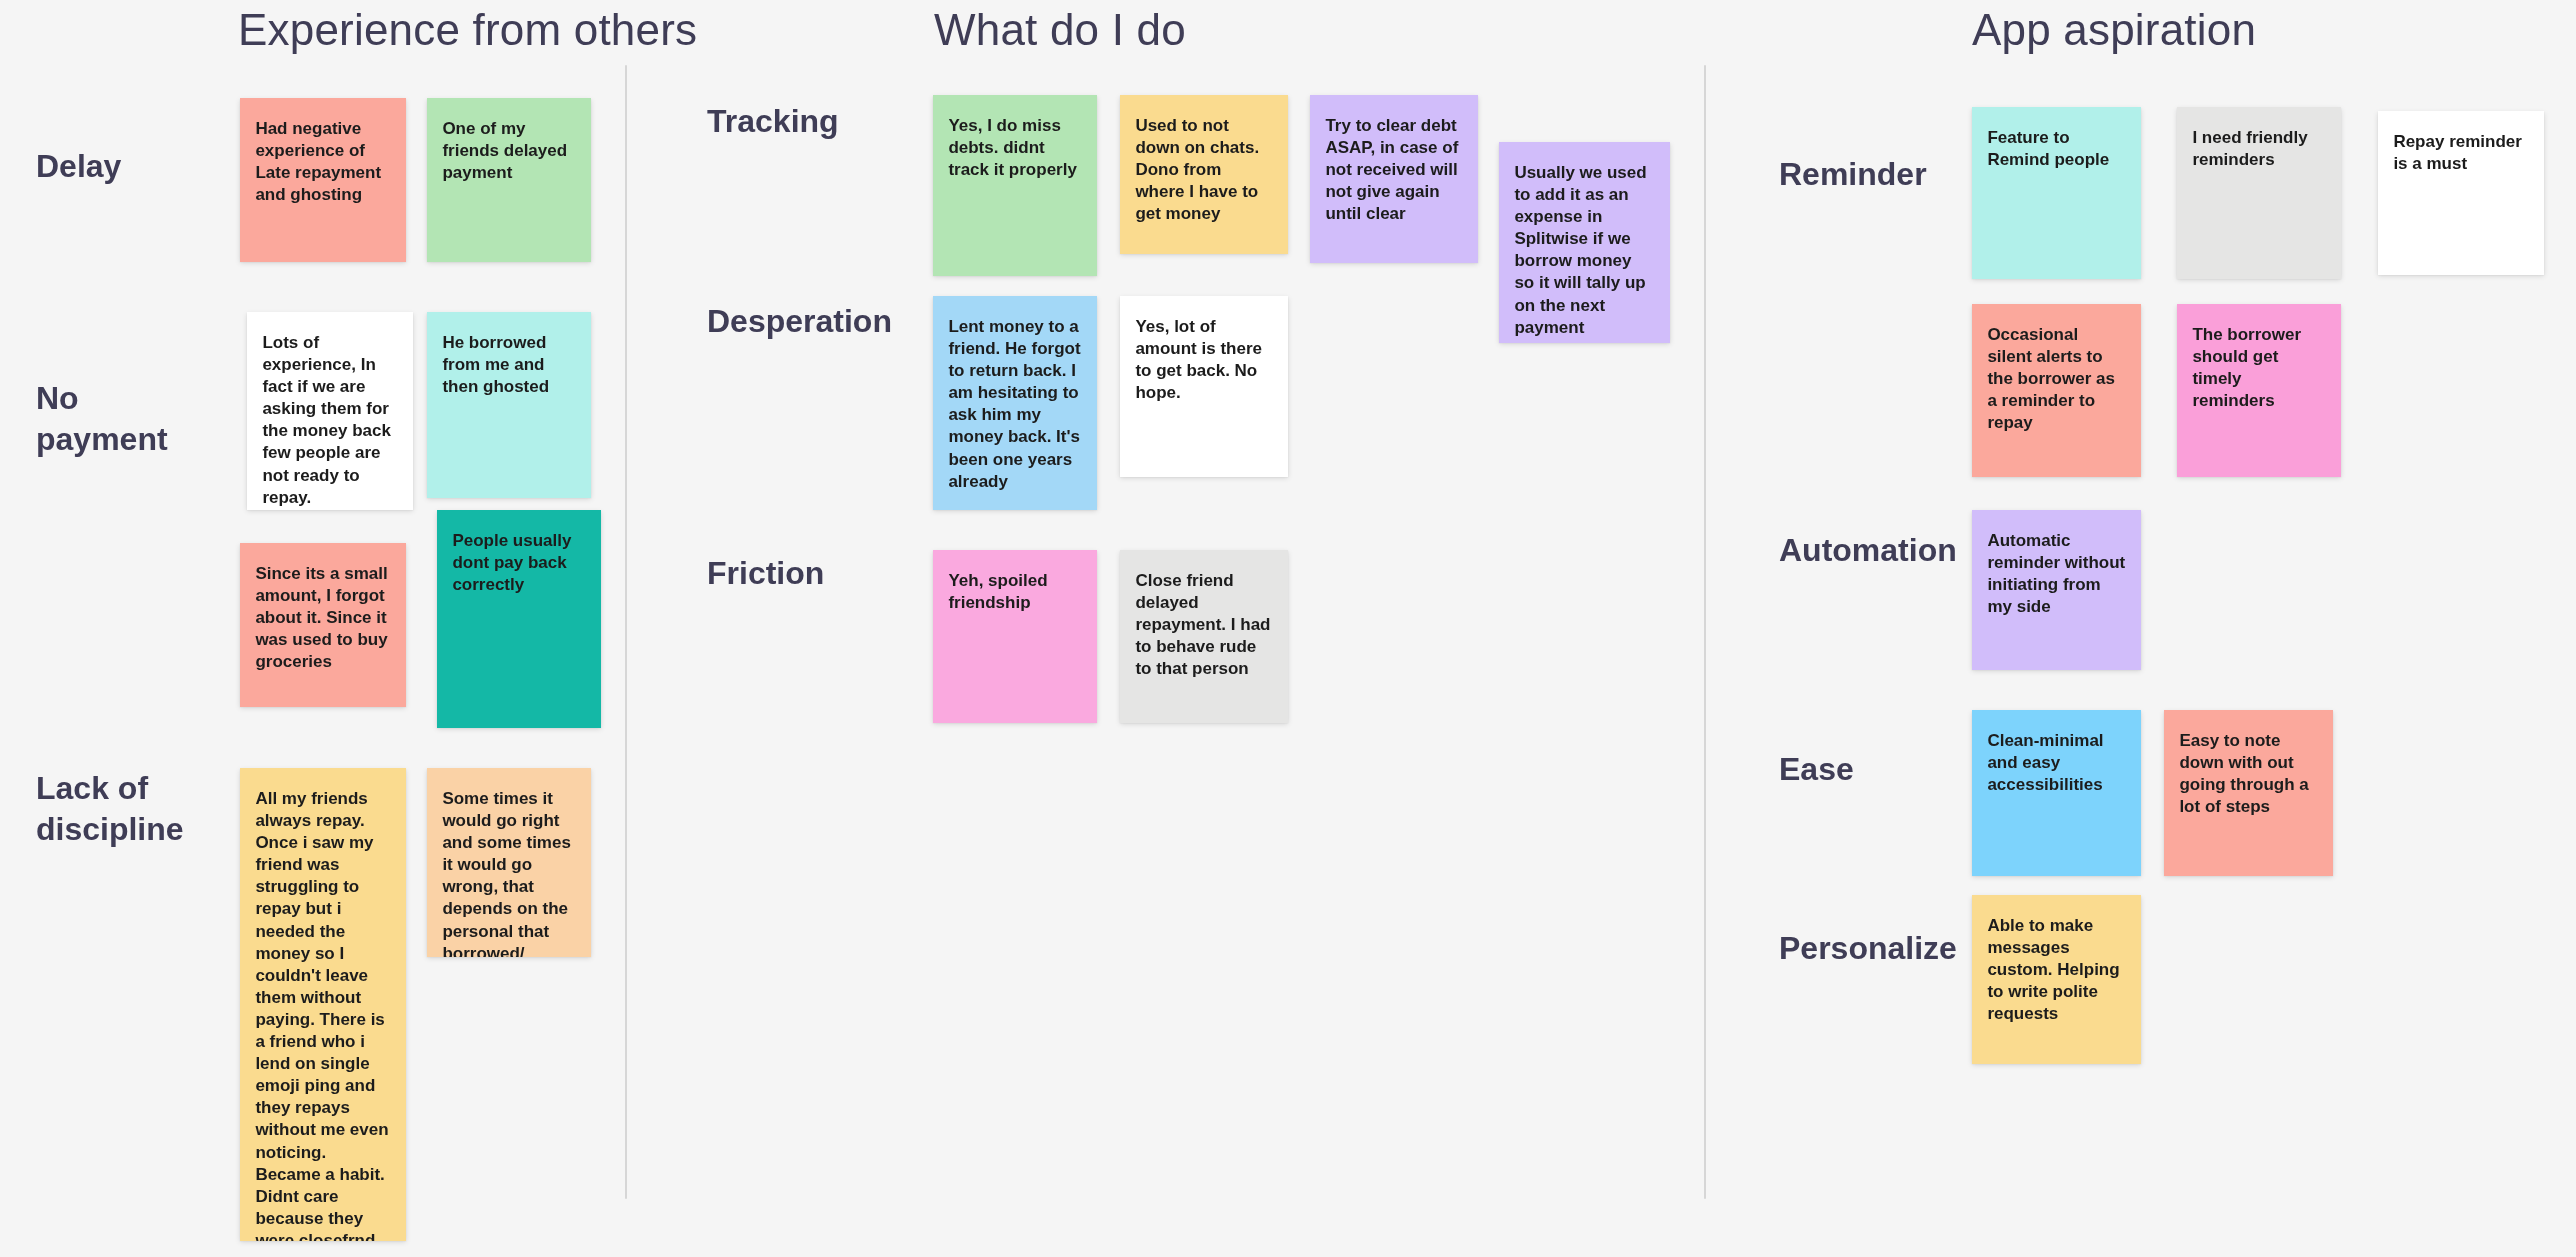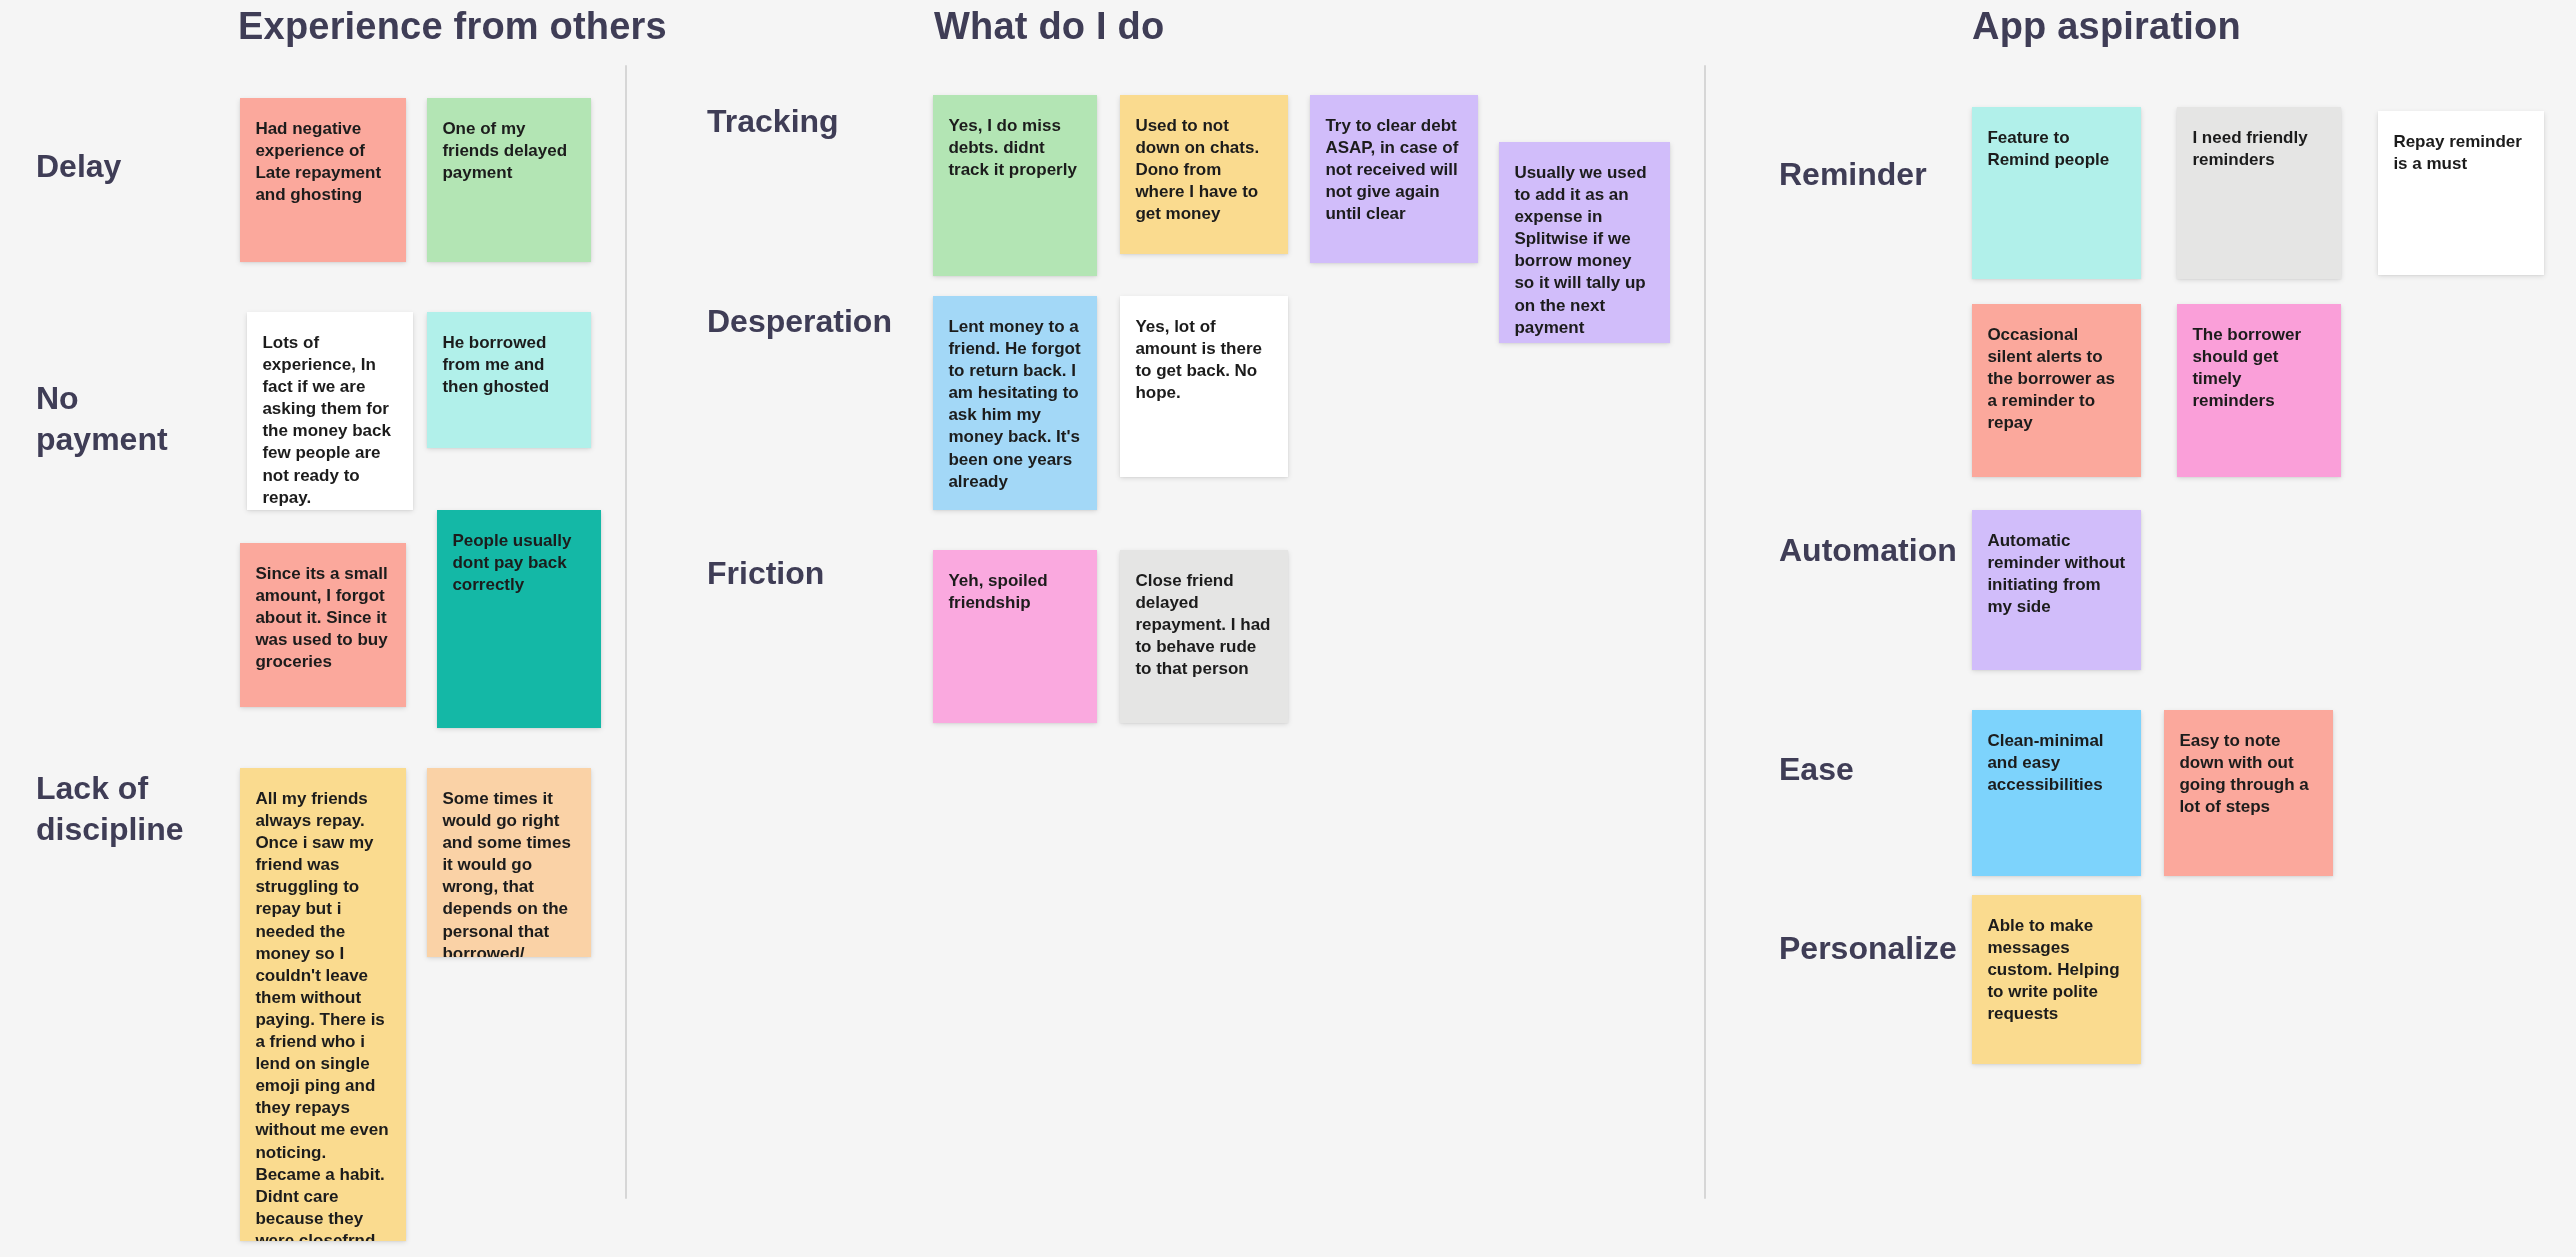--- a/index.html
+++ b/index.html
@@ -10,22 +10,22 @@
   .board {
     position: relative;
     width: 2576px;
     height: 1257px;
     overflow: hidden;
     background: var(--bg, #F5F5F5);
     font-family: "Liberation Sans", sans-serif;
   }
   .section-title {
     position: absolute;
-    font-size: 38px;
-    font-weight: 700;
+    font-size: 44px;
+    font-weight: 400;
     color: var(--heading, #3F3D56);
     letter-spacing: 0.2px;
     white-space: nowrap;
   }
   .divider {
     position: absolute;
     width: 2.3px;
     background: var(--divider, #D6D6D6);
     border-radius: 1.5px;
   }
@@ -71,21 +71,21 @@
       <div class="row-label" style="left: 707px; top: 553px; width: 223px;">Friction</div>
       <div class="row-label" style="left: 1779px; top: 154px; width: 223px;">Reminder</div>
       <div class="row-label" style="left: 1779px; top: 530px; width: 238px;">Automation</div>
       <div class="row-label" style="left: 1779px; top: 749px; width: 161px;">Ease</div>
       <div class="row-label" style="left: 1779px; top: 928px; width: 238px;">Personalize</div>
     </div>
   <div id="notes">
       <div class="note" style="left: 240px; top: 98px; width: 166px; height: 164px; background: rgb(251, 168, 156);">Had negative experience of Late repayment and ghosting</div>
       <div class="note" style="left: 427px; top: 98px; width: 164px; height: 164px; background: rgb(179, 229, 180);">One of my friends delayed payment</div>
       <div class="note" style="left: 240px; top: 312px; width: 166px; height: 198px; background: rgb(255, 255, 255); margin-left: 7px;">Lots of experience,  In fact if we are asking them for the money back few people are not ready to repay.</div>
-      <div class="note" style="left: 427px; top: 312px; width: 164px; height: 136px; background: rgb(177, 240, 234);">He borrowed from me and then ghosted</div>
+      <div class="note" style="left: 427px; top: 312px; width: 164px; height: 186px; background: rgb(177, 240, 234);">He borrowed from me and then ghosted</div>
       <div class="note" style="left: 240px; top: 543px; width: 166px; height: 164px; background: rgb(251, 168, 156);">Since its a small amount, I forgot about it. Since it was used to buy groceries</div>
       <div class="note" style="left: 437px; top: 510px; width: 164px; height: 218px; background: #14b8a6;">People usually dont pay back correctly</div>
       <div class="note" style="left: 240px; top: 768px; width: 166px; height: 473px; background: rgb(250, 219, 143);">All my friends always repay. Once i saw my friend was struggling to repay but i needed the money so I couldn't leave them without paying. There is a friend who i lend on single emoji ping and they repays without me even noticing. Became a habit. Didnt care because they were closefrnd.</div>
       <div class="note" style="left: 427px; top: 768px; width: 164px; height: 189px; background: rgb(250, 210, 166);">Some times it would go right and some times it would go wrong, that depends on the personal that borrowed/ lended</div>
       <div class="note" style="left: 933px; top: 95px; width: 164px; height: 181px; background: rgb(179, 229, 180);">Yes, I do miss debts. didnt track it properly</div>
       <div class="note" style="left: 1120px; top: 95px; width: 168px; height: 159px; background: rgb(250, 219, 143);">Used to not down on chats. Dono from where I have to get money</div>
       <div class="note" style="left: 1310px; top: 95px; width: 168px; height: 168px; background: rgb(209, 189, 250);">Try to clear debt ASAP, in case of not received will not give again until clear</div>
       <div class="note" style="left: 1499px; top: 95px; width: 171px; height: 201px; background: rgb(209, 189, 250); margin-top: 47px;">Usually we used to add it as an expense in Splitwise if we borrow money so it will tally up on the next payment</div>
       <div class="note" style="left: 933px; top: 296px; width: 164px; height: 214px; background: rgb(163, 216, 247);">Lent money to a friend. He forgot to return back. I am hesitating to ask him my money back. It's been one years already</div>
       <div class="note" style="left: 1120px; top: 296px; width: 168px; height: 181px; background: rgb(255, 255, 255);">Yes, lot of amount is there to get back. No hope.</div>

